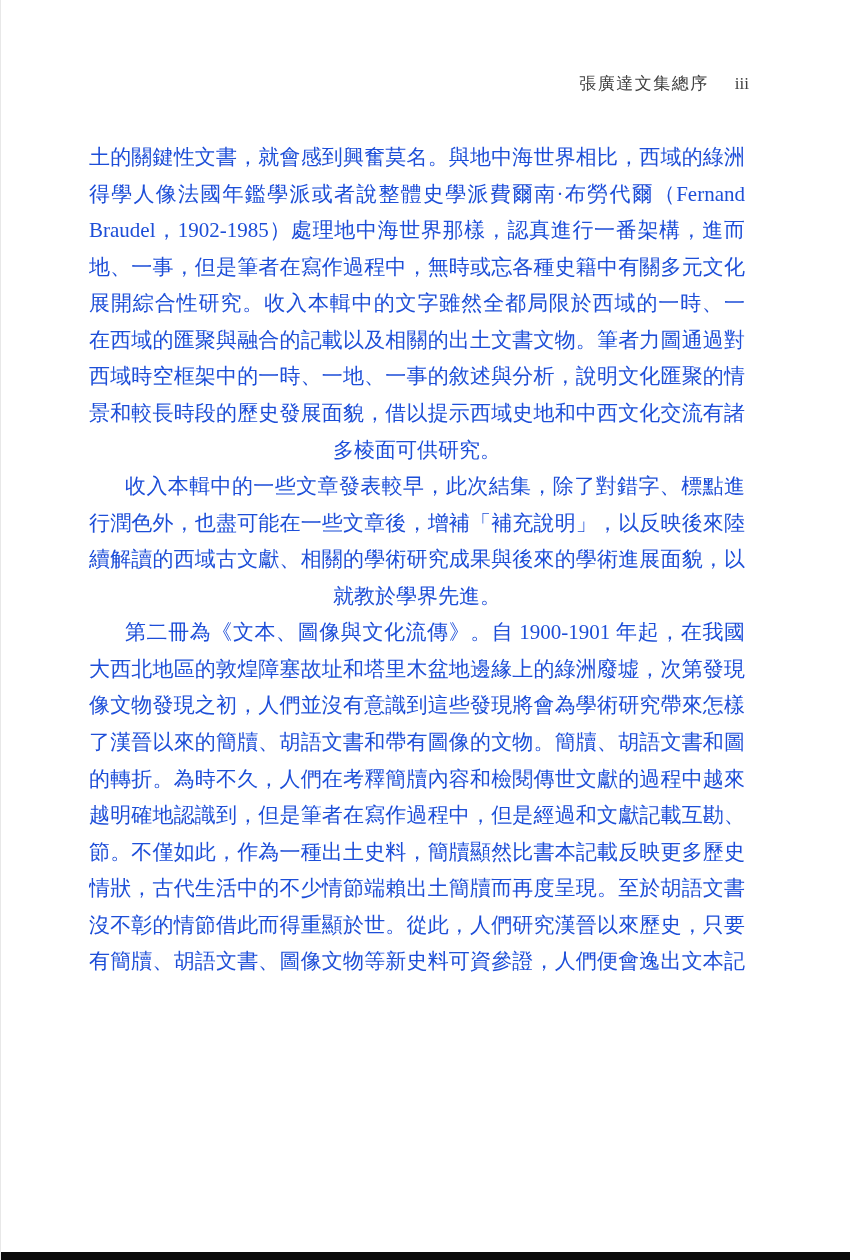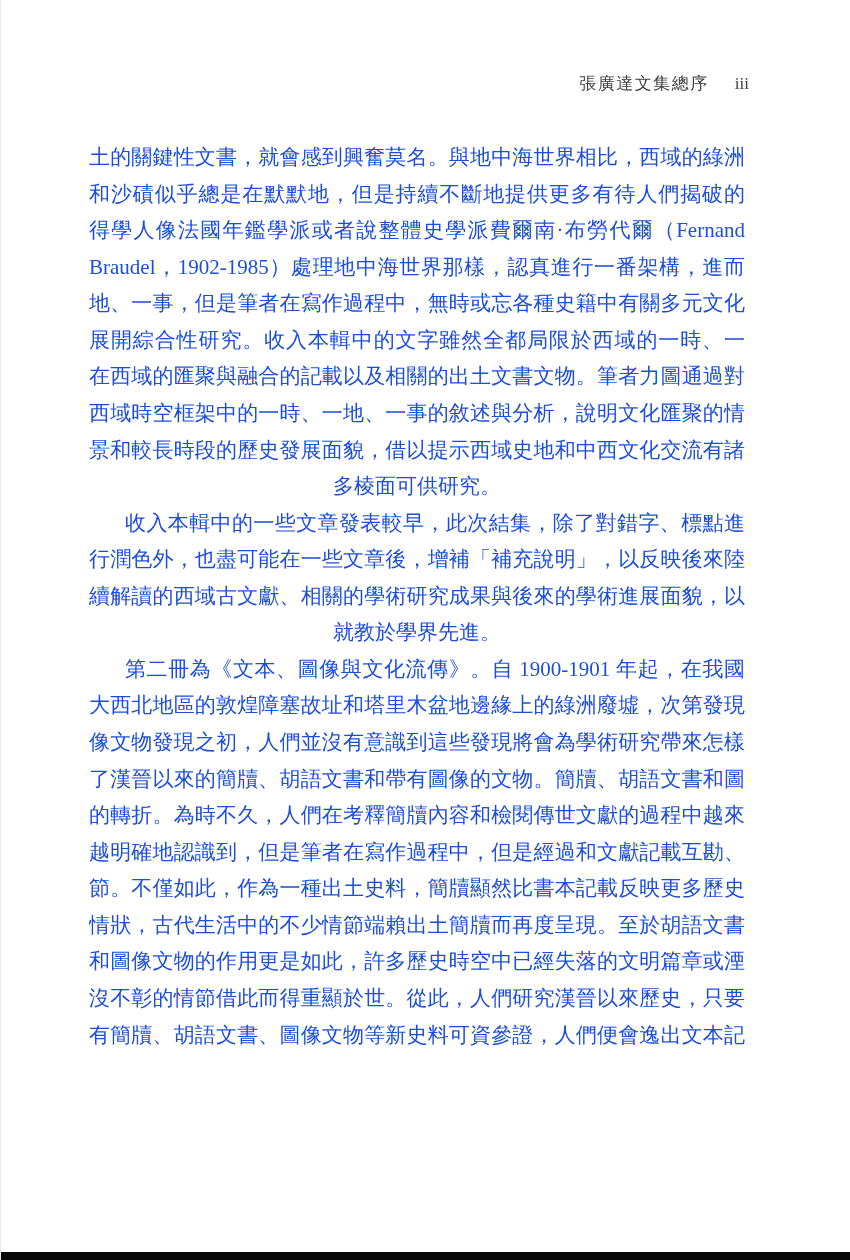--- a/index.html
+++ b/index.html
@@ -65,41 +65,39 @@
 <body>
 
 <div class="page">
 
   <div class="running-header">
     <span>張廣達文集總序</span><span class="pageno">iii</span>
   </div>
 
   <div class="body-text" id="body-text">
       <div class="line fill">土的關鍵性文書，就會感到興奮莫名。與地中海世界相比，西域的綠洲</div>
-      <div class="line fill">和沙磧似乎總是在默默地，但是持續不斷地提供更多有待人們揭破的</div>
       <div class="line fill">得學人像法國年鑑學派或者說整體史學派費爾南·布勞代爾（Fernand</div>
       <div class="line fill">Braudel，1902-1985）處理地中海世界那樣，認真進行一番架構，進而</div>
       <div class="line fill">地、一事，但是筆者在寫作過程中，無時或忘各種史籍中有關多元文化</div>
       <div class="line fill">展開綜合性研究。收入本輯中的文字雖然全都局限於西域的一時、一</div>
       <div class="line fill">在西域的匯聚與融合的記載以及相關的出土文書文物。筆者力圖通過對</div>
       <div class="line fill">西域時空框架中的一時、一地、一事的敘述與分析，說明文化匯聚的情</div>
       <div class="line fill">景和較長時段的歷史發展面貌，借以提示西域史地和中西文化交流有諸</div>
       <div class="line">多棱面可供研究。</div>
       <div class="line fill indent">收入本輯中的一些文章發表較早，此次結集，除了對錯字、標點進</div>
       <div class="line fill">行潤色外，也盡可能在一些文章後，增補「補充說明」，以反映後來陸</div>
       <div class="line fill">續解讀的西域古文獻、相關的學術研究成果與後來的學術進展面貌，以</div>
       <div class="line">就教於學界先進。</div>
       <div class="line fill indent">第二冊為《文本、圖像與文化流傳》。自 1900-1901 年起，在我國</div>
       <div class="line fill">大西北地區的敦煌障塞故址和塔里木盆地邊緣上的綠洲廢墟，次第發現</div>
       <div class="line fill">像文物發現之初，人們並沒有意識到這些發現將會為學術研究帶來怎樣</div>
       <div class="line fill">了漢晉以來的簡牘、胡語文書和帶有圖像的文物。簡牘、胡語文書和圖</div>
       <div class="line fill">的轉折。為時不久，人們在考釋簡牘內容和檢閱傳世文獻的過程中越來</div>
       <div class="line fill">越明確地認識到，但是筆者在寫作過程中，但是經過和文獻記載互勘、</div>
       <div class="line fill">節。不僅如此，作為一種出土史料，簡牘顯然比書本記載反映更多歷史</div>
       <div class="line fill">情狀，古代生活中的不少情節端賴出土簡牘而再度呈現。至於胡語文書</div>
-      <div class="line fill">和圖像文物的作用更是如此，許多歷史時空中已經失落的文明篇章或湮</div>
       <div class="line fill">沒不彰的情節借此而得重顯於世。從此，人們研究漢晉以來歷史，只要</div>
       <div class="line fill">有簡牘、胡語文書、圖像文物等新史料可資參證，人們便會逸出文本記</div>
     </div>
 
   <div class="bottom-bar"></div>
 
 </div>
 
 </body></html>

